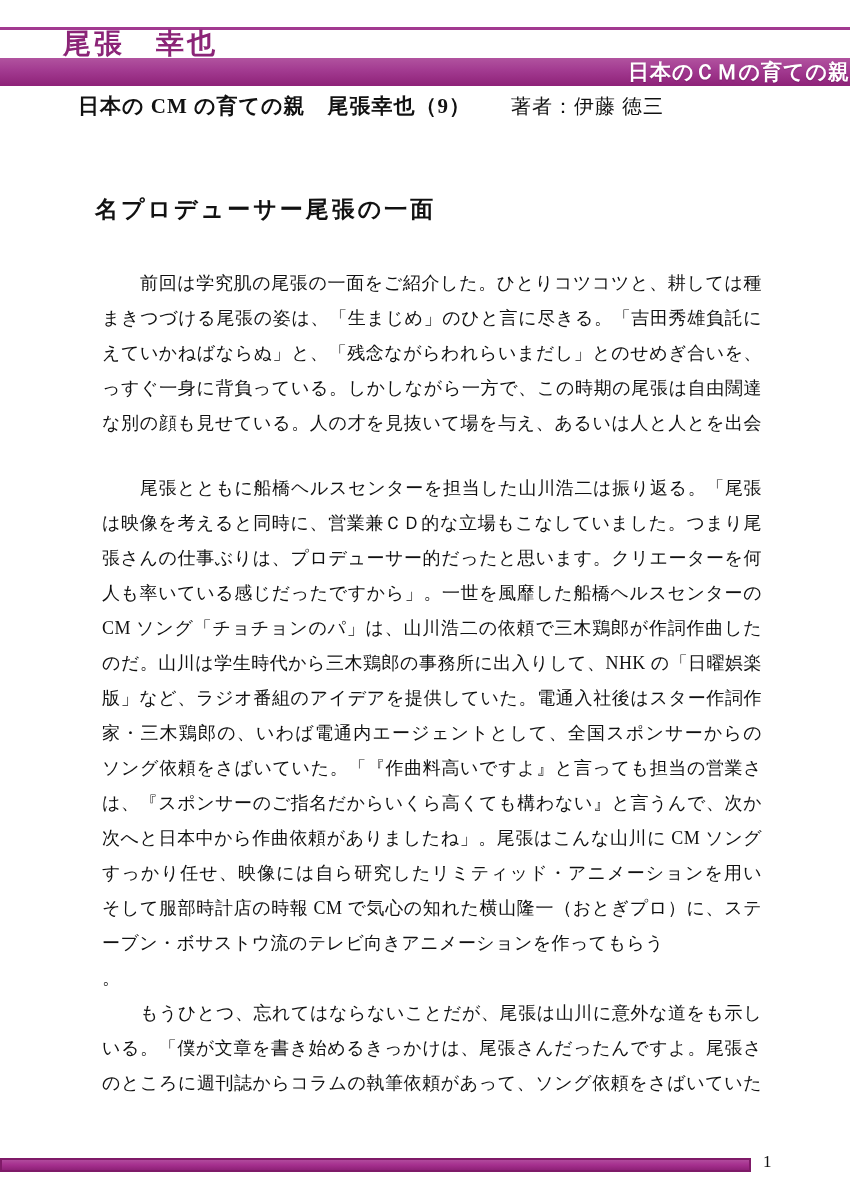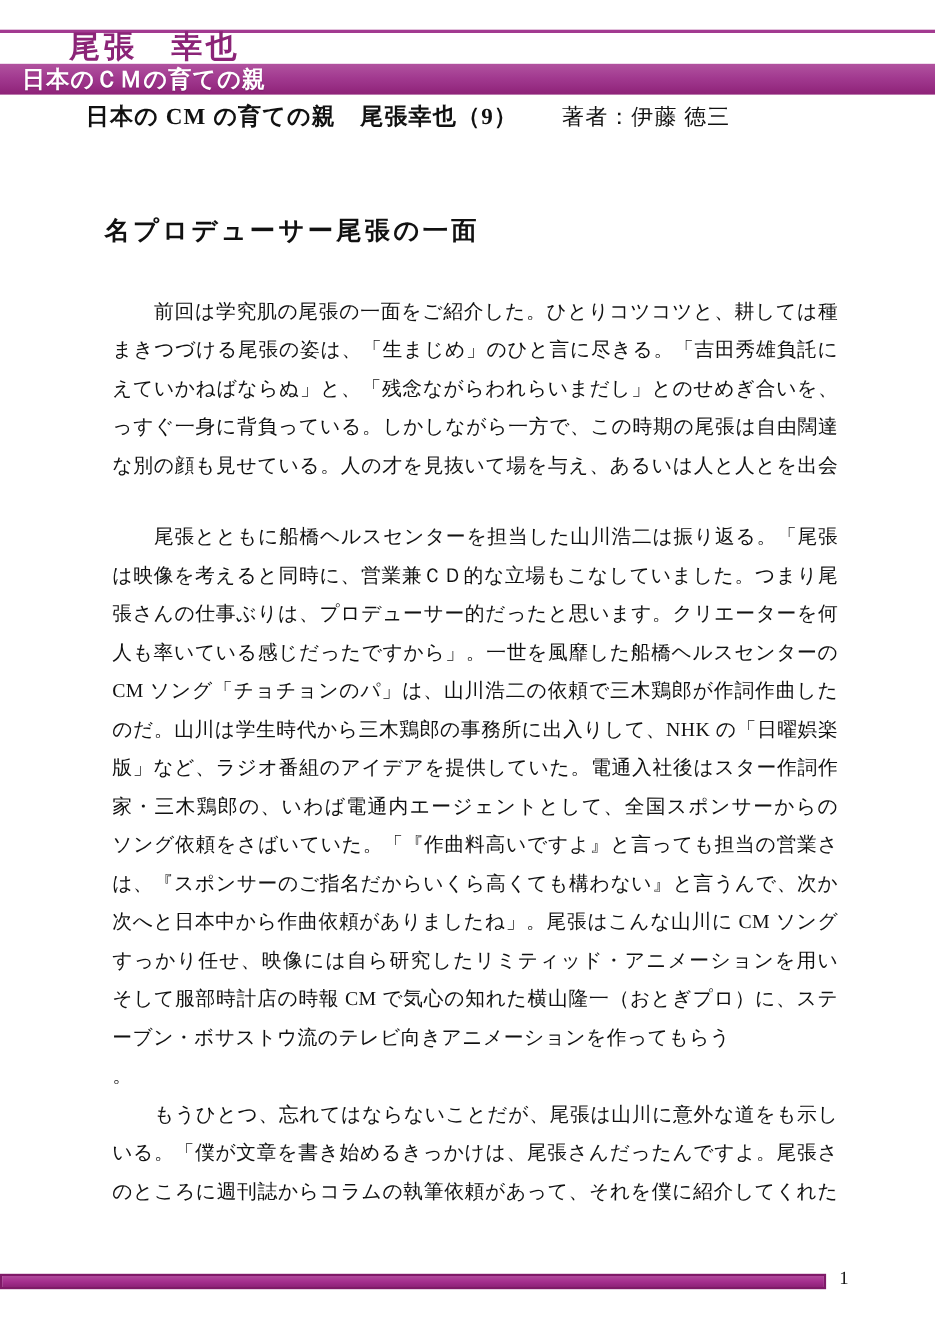--- a/index.html
+++ b/index.html
@@ -30,21 +30,21 @@
     width:281px;background:#ffffff;
     display:flex;align-items:center;justify-content:center;
   }
   .band-name span{
     font-size:28px;font-weight:bold;color:var(--name-color);
     letter-spacing:3px;line-height:1;
   }
   .band-series{
     flex:1;
     background:linear-gradient(180deg,var(--accent-light) 0%,var(--accent) 45%,var(--accent-deep) 100%);
-    display:flex;align-items:center;padding-left:20px;
+    display:flex;align-items:center;padding-left:20px;justify-content:flex-end;
   }
   .band-series span{
     font-family:"Liberation Sans","DejaVu Sans",sans-serif;
     font-size:21px;font-weight:bold;color:#ffffff;letter-spacing:1px;
     text-shadow:0 1px 1px rgba(90,14,78,.4);
   }
   
   .title-row{
     position:absolute;top:92px;left:78px;right:24px;
     display:flex;align-items:baseline;gap:40px;
@@ -124,20 +124,20 @@
       <div class="line">は、『スポンサーのご指名だからいくら高くても構わない』と言うんで、次から</div>
       <div class="line">次へと日本中から作曲依頼がありましたね」。尾張はこんな山川に CM ソングを</div>
       <div class="line">すっかり任せ、映像には自ら研究したリミティッド・アニメーションを用いる。</div>
       <div class="line">そして服部時計店の時報 CM で気心の知れた横山隆一（おとぎプロ）に、スティ</div>
       <div class="line short">ーブン・ボサストウ流のテレビ向きアニメーションを作ってもらう</div>
       <div class="line short">。</div>
     </div>
     <div class="para">
       <div class="line indent">もうひとつ、忘れてはならないことだが、尾張は山川に意外な道をも示して</div>
       <div class="line">いる。「僕が文章を書き始めるきっかけは、尾張さんだったんですよ。尾張さん</div>
-      <div class="line">のところに週刊誌からコラムの執筆依頼があって、それを僕に紹介してくれた</div>
+      <div class="line">のところに週刊誌からコラムの執筆依頼があって、ソング依頼をさばいていた</div>
     </div>
   </main>
 
 <footer>
   <div class="footer-bar"></div>
   <span class="page-num">1</span>
 </footer>
 
 </body></html>

